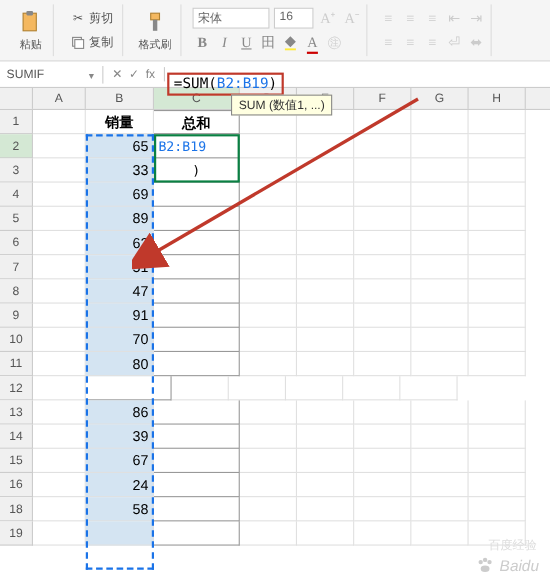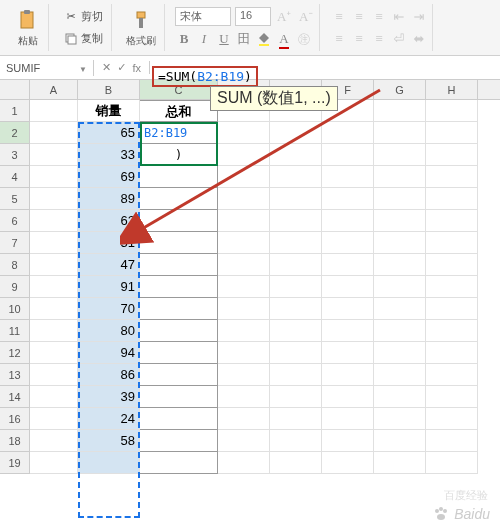--- a/index.html
+++ b/index.html
@@ -5,37 +5,37 @@
   * { box-sizing: border-box; margin: 0; padding: 0; }
   body { font-family: "Microsoft YaHei", Arial, sans-serif; font-size: 12px; background: #fff; width: 500px; height: 531px; overflow: hidden; position: relative; }
   
   
   .ribbon { background: #f5f5f5; border-bottom: 1px solid #d0d0d0; padding: 4px 8px; display: flex; align-items: center; gap: 6px; height: 56px; }
   .ribbon-group { display: flex; flex-direction: column; align-items: center; gap: 2px; padding: 0 4px; border-right: 1px solid #ddd; height: 100%; justify-content: center; }
   .ribbon-btn { display: flex; align-items: center; gap: 2px; padding: 2px 4px; color: #555; font-size: 11px; cursor: pointer; }
   .ribbon-btn.big { flex-direction: column; font-size: 10px; }
   .ribbon-icon { width: 16px; height: 16px; display: inline-flex; align-items: center; justify-content: center; }
   .ribbon-icon.big { width: 24px; height: 24px; }
-  .font-select { background: #fff; border: 1px solid #ccc; padding: 1px 4px; font-size: 11px; width: 56px; color: #666; }
+  .font-select { background: #fff; border: 1px solid #ccc; padding: 1px 4px; font-size: 11px; width: 70px; color: #666; }
   .size-select { background: #fff; border: 1px solid #ccc; padding: 1px 4px; font-size: 11px; width: 36px; color: #666; }
   .fmt-row { display: flex; gap: 2px; }
   .fmt-btn { width: 18px; height: 18px; display: inline-flex; align-items: center; justify-content: center; color: #888; font-family: serif; font-size: 13px; cursor: pointer; }
   .fmt-btn.disabled { color: #ccc; }
   
   
   .formula-row { display: flex; align-items: center; border-bottom: 1px solid #ccc; height: 24px; background: #fff; }
   .name-box { width: 94px; border-right: 1px solid #ccc; padding: 2px 6px; font-size: 11px; color: #555; display: flex; align-items: flex-end; justify-content: space-between; }
   .name-box .dd { color: #888; font-size: 8px; }
   .fx-controls { display: flex; align-items: center; gap: 6px; padding: 0 8px; border-right: 1px solid #ccc; }
   .fx-btn { color: #888; font-size: 11px; cursor: pointer; }
   .formula-input { flex: 1; padding: 2px 4px; font-family: Consolas, monospace; font-size: 13px; position: relative; }
   .formula-highlight { position: absolute; left: 2px; top: 0px; border: 2px solid #c0392b; padding: 1px 4px; }
   .formula-text { color: #000; }
   .formula-ref { color: #1a73e8; }
-  .tooltip { position: absolute; left: 210px; top: 86px; background: #ffffe1; border: 1px solid #888; padding: 1px 6px; font-size: 16px; color: #333; z-index: 10; }
+  .tooltip { position: absolute; left: 210px; top: 86px; background: #ffffe1; border: 1px solid #888; padding: 1px 6px; font-size: 11px; color: #333; z-index: 10; }
   
   
   .col-headers { display: flex; height: 20px; background: #f0f0f0; border-bottom: 1px solid #ccc; }
   .corner { width: 30px; border-right: 1px solid #ccc; background: #f0f0f0; }
   .col-h { border-right: 1px solid #ccc; text-align: center; font-size: 11px; color: #555; line-height: 20px; }
   .col-h.A { width: 48px; }
   .col-h.B { width: 62px; }
   .col-h.C { width: 78px; background: #d4e8d4; }
   .col-h.D, .col-h.E, .col-h.F, .col-h.G, .col-h.H { width: 52px; }
   
@@ -304,21 +304,20 @@
       <div class="cell C"></div>
       <div class="cell D"></div>
       <div class="cell E"></div>
       <div class="cell F"></div>
       <div class="cell G"></div>
       <div class="cell H"></div>
     </div>
   <div class="row">
       <div class="row-h">12</div>
       <div class="cell A"></div>
-      <div class="cell B sel">94</div>
       <div class="cell C"></div>
       <div class="cell D"></div>
       <div class="cell E"></div>
       <div class="cell F"></div>
       <div class="cell G"></div>
       <div class="cell H"></div>
     </div>
   <div class="row">
       <div class="row-h">13</div>
       <div class="cell A"></div>
@@ -327,20 +326,31 @@
       <div class="cell D"></div>
       <div class="cell E"></div>
       <div class="cell F"></div>
       <div class="cell G"></div>
       <div class="cell H"></div>
     </div>
   <div class="row">
       <div class="row-h">14</div>
       <div class="cell A"></div>
       <div class="cell B sel">39</div>
+      <div class="cell C"></div>
+      <div class="cell D"></div>
+      <div class="cell E"></div>
+      <div class="cell F"></div>
+      <div class="cell G"></div>
+      <div class="cell H"></div>
+    </div>
+  <div class="row">
+      <div class="row-h">15</div>
+      <div class="cell A"></div>
+      <div class="cell B sel">67</div>
       <div class="cell C"></div>
       <div class="cell D"></div>
       <div class="cell E"></div>
       <div class="cell F"></div>
       <div class="cell G"></div>
       <div class="cell H"></div>
     </div>
   <div class="row">
       <div class="row-h">16</div>
       <div class="cell A"></div>

